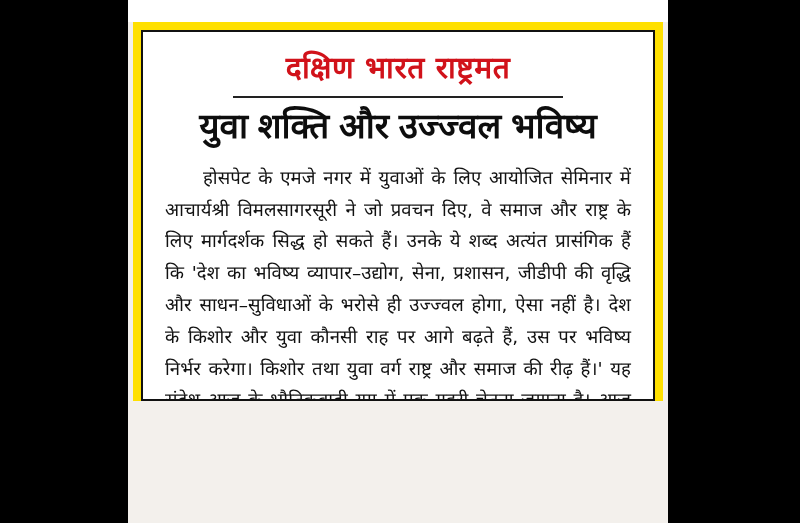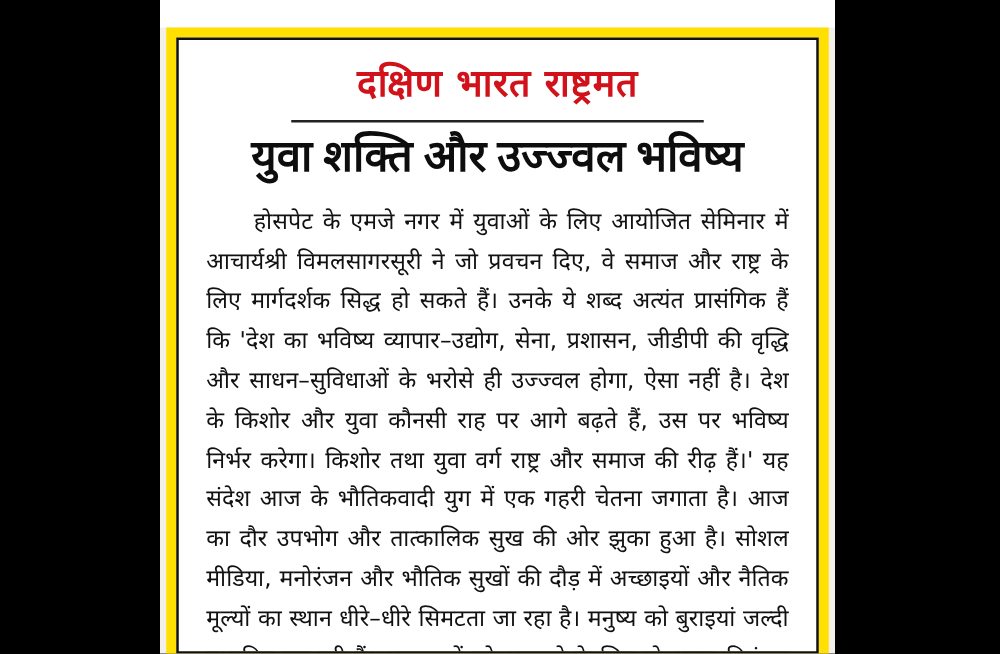--- a/index.html
+++ b/index.html
@@ -48,21 +48,21 @@
     left: 0; top: 0;
     width: 540px;
     height: 22px;
     background: #ffffff;
   }
   .yellow-frame {
     position: absolute;
     left: 5px;
     top: 22px;
     width: 530px;
-    height: 501px;
+    height: 379px;
     background: #ffe000;
     box-sizing: border-box;
     padding: 8px 8px 0 8px;
   }
   .inner-card {
     position: relative;
     width: 100%;
     height: 100%;
     background: #ffffff;
     border: 2px solid #111111;
@@ -83,21 +83,21 @@
   }
   .masthead-rule {
     width: 330px;
     height: 2px;
     background: #222222;
     margin: 10px auto 6px auto;
   }
   .headline {
     text-align: center;
     color: #0d0d0d;
-    font-family: Liberation Serif, serif;
+    font-family: Liberation Sans, sans-serif;
     font-weight: bold;
     font-size: 35px;
     line-height: 1.25;
     margin: 4px 0 14px 0;
     white-space: nowrap;
   }
   .body-text {
     color: #111111;
     font-family: "DejaVu Sans", sans-serif;
     font-size: 18.5px;

